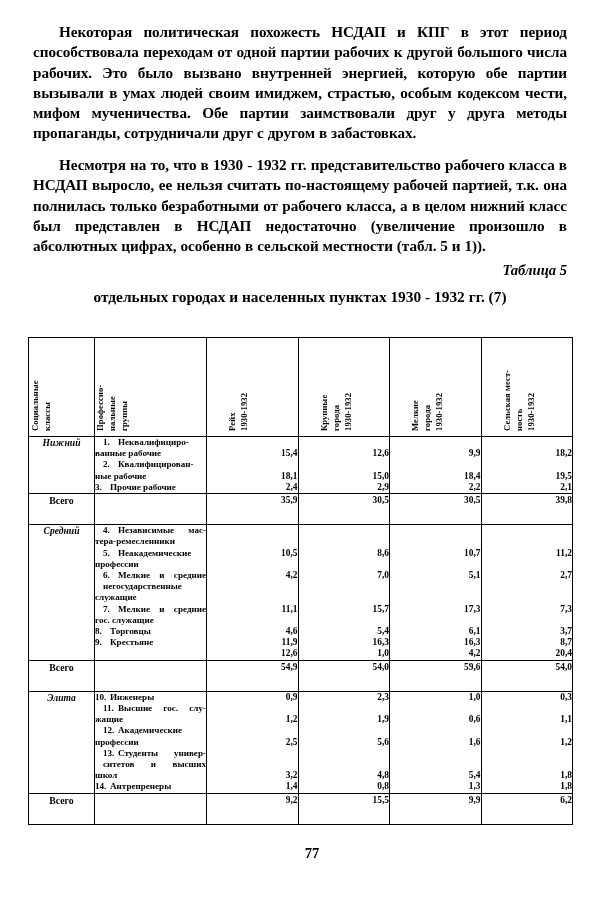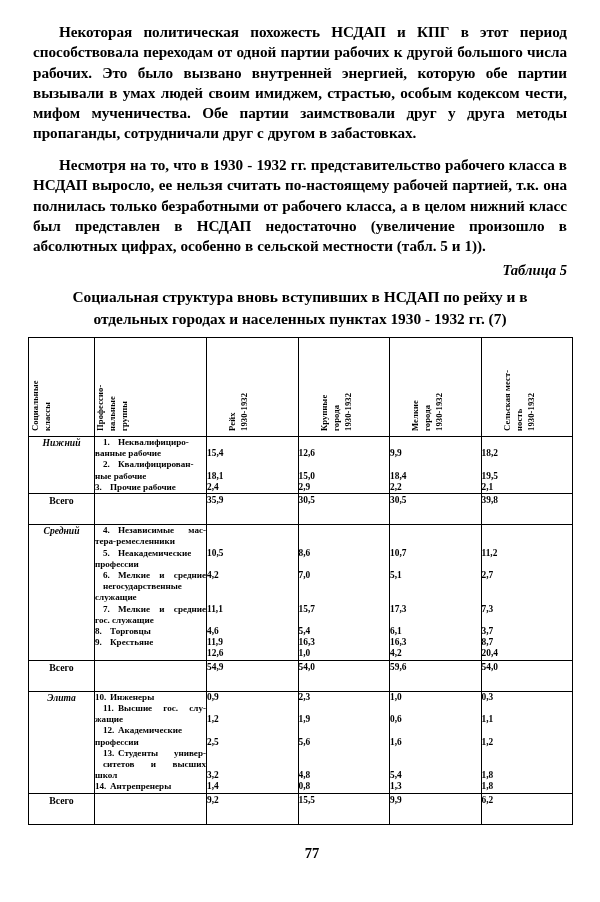--- a/index.html
+++ b/index.html
@@ -170,21 +170,21 @@
     text-align-last: left;
   }
   .itm .n {
     display: inline-block;
     width: 15px;
   }
   .itm.jb { text-align-last: justify; margin-left: 8px; }
 
   
   td.val {
-    text-align: left;
+    text-align: right;
     font-size: 9.4px;
     line-height: 11.2px;
     padding: 2px 0 2px 0;
     margin-top: 14px;
   }
   td.val .nl {
     display: block;
     min-height: 11.2px;
   }
   td.val .nl.sp { visibility: hidden; }
@@ -210,21 +210,20 @@
     <p>Некоторая политическая похожесть НСДАП и КПГ в этот период способствовала переходам от одной партии рабочих к другой большого числа рабочих. Это было вызвано внутренней энергией, которую обе партии вызывали в умах людей своим имиджем, страстью, особым кодексом чести, мифом мученичества. Обе партии заимствовали друг у друга методы пропаганды, сотрудничали друг с другом в забастовках.</p>
   </div>
 
   <div class="prose" id="para-2">
     <p>Несмотря на то, что в 1930 - 1932 гг. представительство рабочего класса в НСДАП выросло, ее нельзя считать по-настоящему рабочей партией, т.к. она полнилась только безработными от рабочего класса, а в целом нижний класс был представлен в НСДАП недостаточно (увеличение произошло в абсолютных цифрах, особенно в сельской местности (табл. 5 и 1)).</p>
   </div>
 
   <div class="table-number">Таблица 5</div>
 
   <div class="table-title">
-    <div>Социальная структура вновь вступивших в НСДАП по рейху и в</div>
     <div>отдельных городах и населенных пунктах 1930 - 1932 гг. (7)</div>
   </div>
 
   <div class="tbl-wrap">
     <table class="stat">
       <colgroup>
         <col class="c-class">
         <col class="c-group">
         <col class="c-num">
         <col class="c-num">

